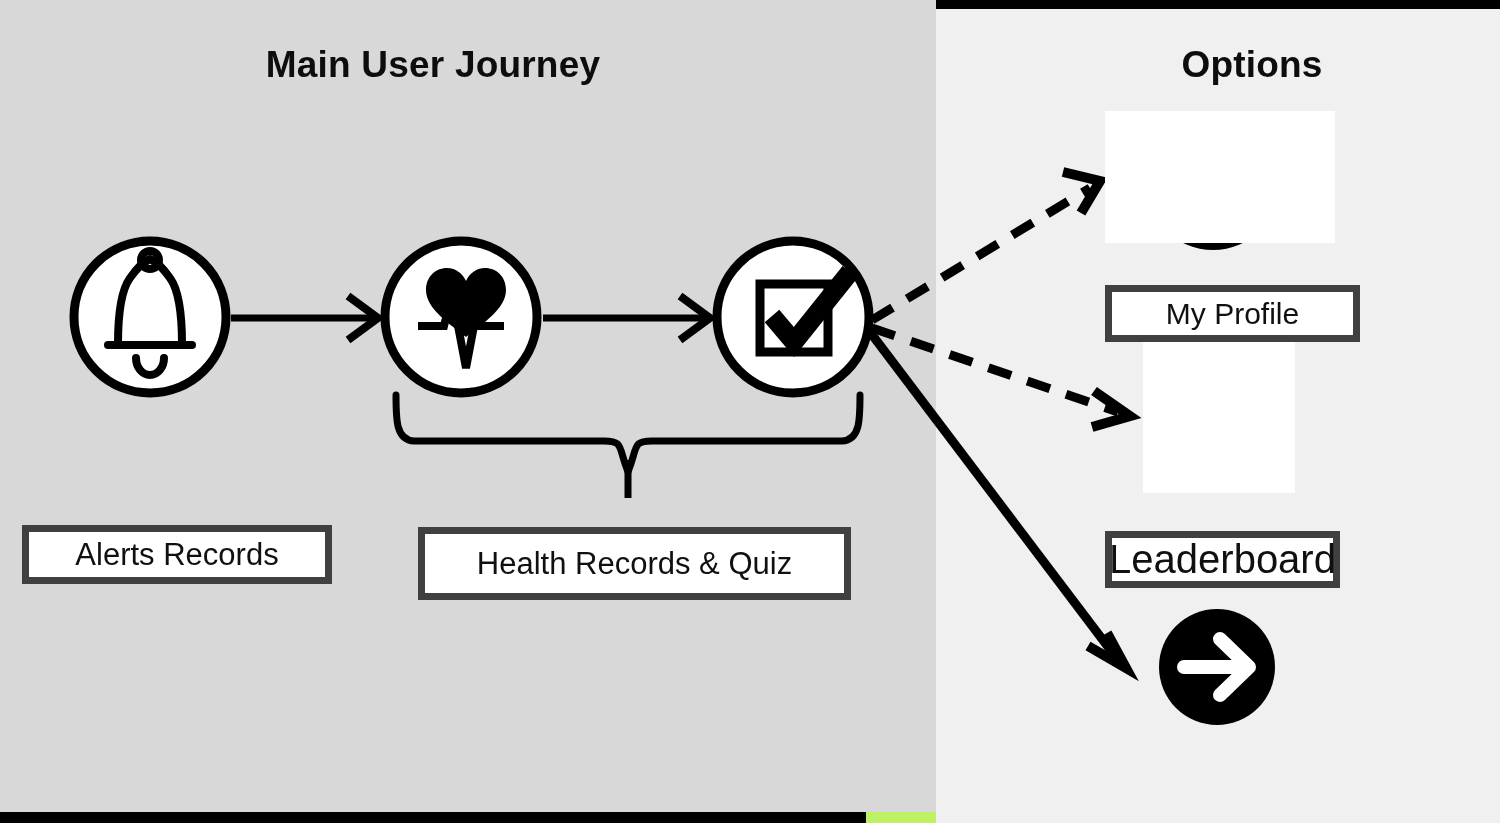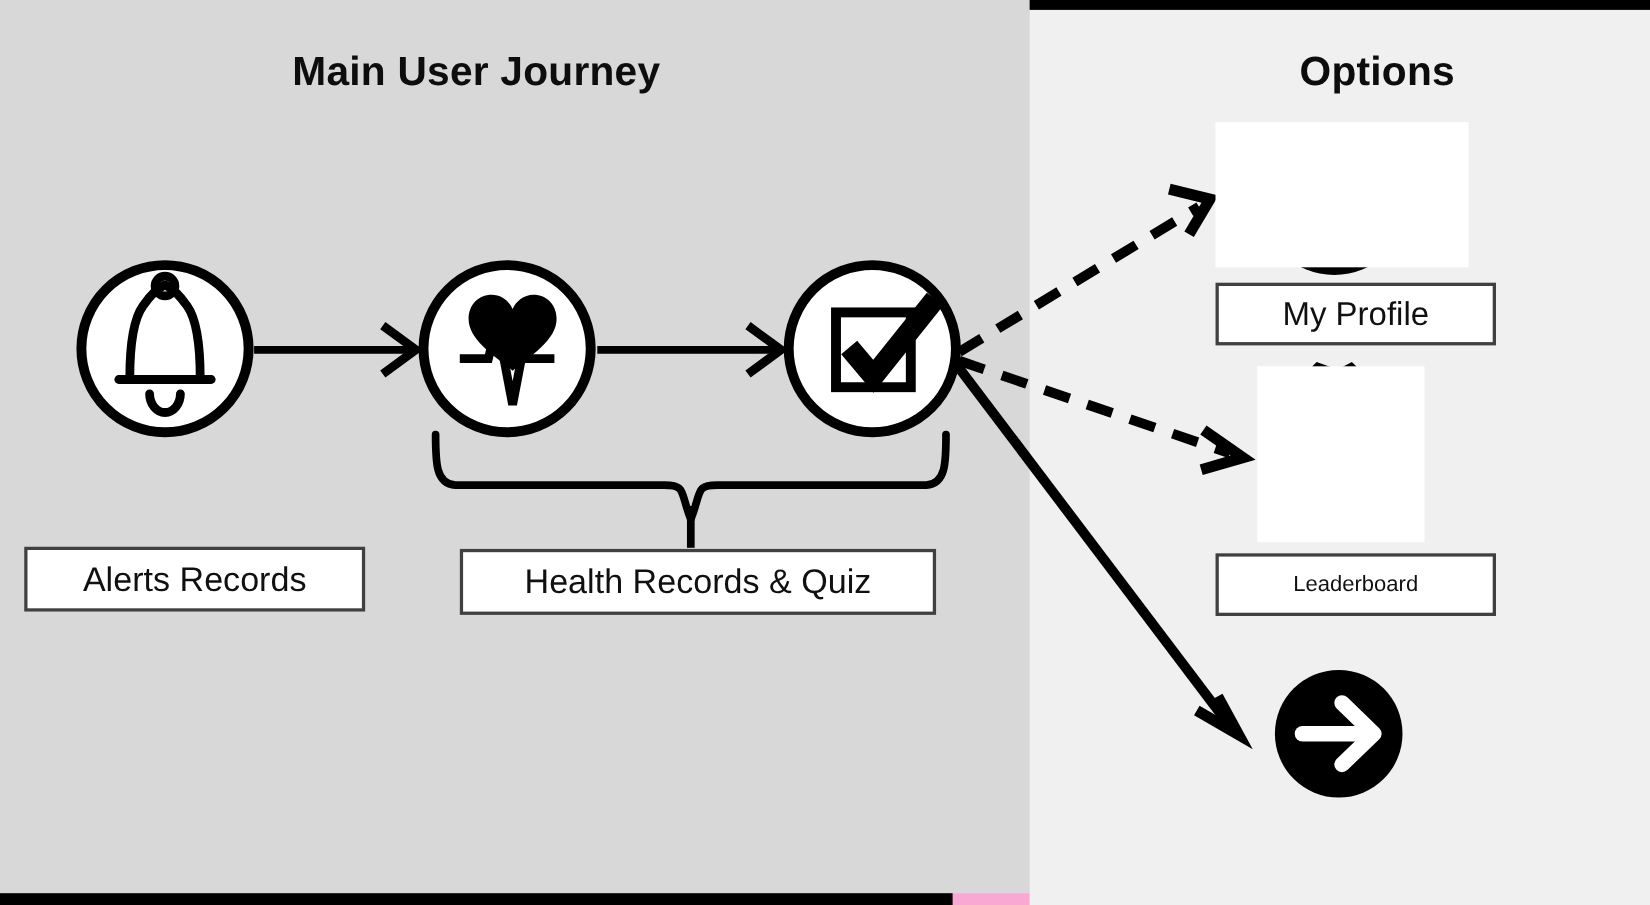--- a/index.html
+++ b/index.html
@@ -11,21 +11,21 @@
     height: 823px;
     overflow: hidden;
     font-family: "Liberation Sans", sans-serif;
     background: #ffffff;
   }
 
   #stage {
     position: relative;
     width: 1500px;
     height: 823px;
-    background: #f9a8d4;
+    background: #bef264;
   }
 
   
   .panel-left {
     position: absolute;
     left: 0;
     top: 0;
     width: 936px;
     height: 812px;
     background: #d8d8d8;
@@ -94,55 +94,56 @@
     width: 1500px;
     height: 823px;
     pointer-events: none;
   }
   #art .hit { pointer-events: auto; }
 
   
   .chip {
     position: absolute;
     background: #ffffff;
-    border: 3px solid #404040;
+    border: 7px solid #404040;
     display: flex;
     align-items: center;
     justify-content: center;
     color: #101010;
     font-weight: 400;
     white-space: nowrap;
+    margin-top: 28px;
   }
   #chip-alerts {
     left: 22px;
     top: 497px;
     width: 310px;
     height: 59px;
     font-size: 31px;
   }
   #chip-health {
     left: 418px;
     top: 499px;
     width: 433px;
-    height: 60px;
+    height: 73px;
     font-size: 31px;
   }
   #chip-profile {
     left: 1105px;
     top: 257px;
     width: 255px;
     height: 57px;
     font-size: 30px;
   }
   #chip-leaderboard {
     left: 1105px;
     top: 503px;
-    width: 255px;
+    width: 235px;
     height: 57px;
-    font-size: 20px;
+    font-size: 40px;
   }
 
   
   .tile {
     position: absolute;
     background: #ffffff;
     display: flex;
     align-items: center;
     justify-content: center;
   }

